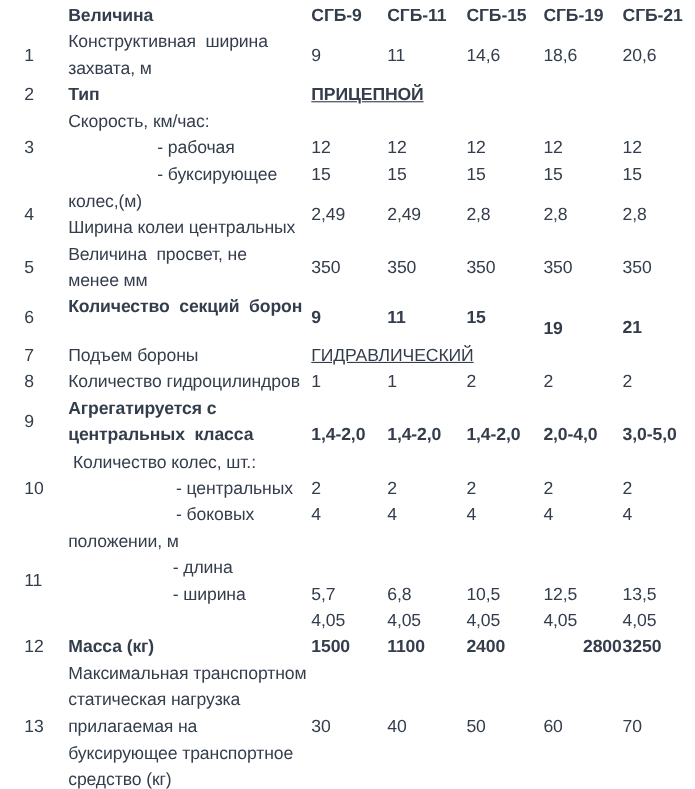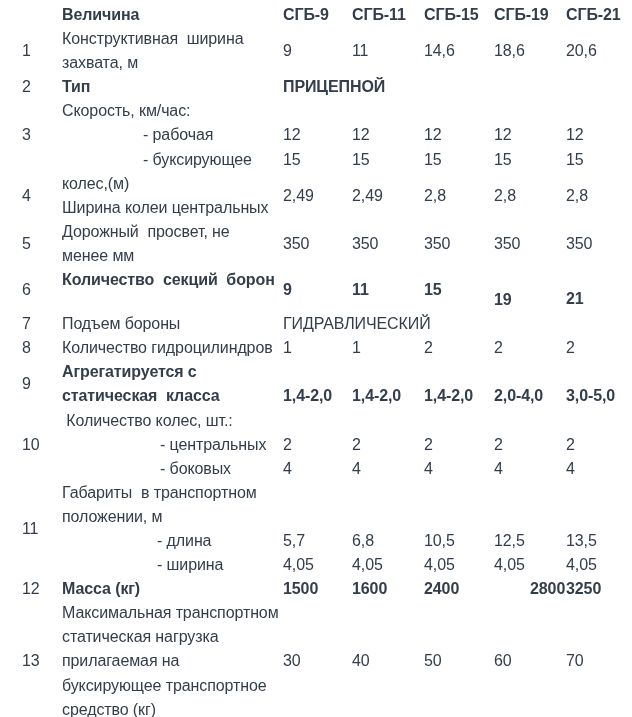--- a/index.html
+++ b/index.html
@@ -35,21 +35,21 @@
   }
   .cval{
     display:flex;align-items:center;
     line-height:24.1px;white-space:pre;
   }
   .cval.vb{align-items:flex-end;}
   .cstack{display:block;}
   .cspan{
     grid-column:3/8;
     display:flex;align-items:center;
-    line-height:24.1px;white-space:pre;
+    line-height:24.1px;white-space:pre;text-decoration:underline;
   }
   .b{font-weight:700;}
   .ind1{padding-left:81px;}
   .ind2{padding-left:98px;}
   .ind3{padding-left:95px;}
 </style>
 </head>
 <body>
 
 <div class="spec-table">
@@ -124,21 +124,21 @@
       </div>
       <div class="cval" style="grid-column: 3;">2,49</div>
       <div class="cval" style="grid-column: 4;">2,49</div>
       <div class="cval" style="grid-column: 5;">2,8</div>
       <div class="cval" style="grid-column: 6;">2,8</div>
       <div class="cval" style="grid-column: 7;">2,8</div>
     </div>
     <div class="trow">
       <div class="cnum">5</div>
       <div class="clabel">
-        <div class="line">Дорожный  просвет, не</div>
+        <div class="line">Величина  просвет, не</div>
         <div class="line">менее мм</div>
       </div>
       <div class="cval" style="grid-column: 3;">350</div>
       <div class="cval" style="grid-column: 4;">350</div>
       <div class="cval" style="grid-column: 5;">350</div>
       <div class="cval" style="grid-column: 6;">350</div>
       <div class="cval" style="grid-column: 7;">350</div>
     </div>
     <div class="trow">
       <div class="cnum">6</div>
@@ -166,21 +166,21 @@
       <div class="cval" style="grid-column: 3;">1</div>
       <div class="cval" style="grid-column: 4;">1</div>
       <div class="cval" style="grid-column: 5;">2</div>
       <div class="cval" style="grid-column: 6;">2</div>
       <div class="cval" style="grid-column: 7;">2</div>
     </div>
     <div class="trow">
       <div class="cnum">9</div>
       <div class="clabel">
         <div class="line b">Агрегатируется с</div>
-        <div class="line b">статическая  класса</div>
+        <div class="line b">центральных  класса</div>
       </div>
       <div class="cval b vb" style="grid-column: 3;">1,4-2,0</div>
       <div class="cval b vb" style="grid-column: 4;">1,4-2,0</div>
       <div class="cval b vb" style="grid-column: 5;">1,4-2,0</div>
       <div class="cval b vb" style="grid-column: 6;">2,0-4,0</div>
       <div class="cval b vb" style="grid-column: 7;">3,0-5,0</div>
     </div>
     <div class="trow">
       <div class="cnum">10</div>
       <div class="clabel">
@@ -210,21 +210,20 @@
       </div>
       <div class="cstack" style="grid-column: 7;">
         <div class="line"></div>
         <div class="line">2</div>
         <div class="line">4</div>
       </div>
     </div>
     <div class="trow">
       <div class="cnum">11</div>
       <div class="clabel">
-        <div class="line">Габариты  в транспортном</div>
         <div class="line">положении, м</div>
         <div class="line ind3">- длина</div>
         <div class="line ind3">- ширина</div>
       </div>
       <div class="cstack" style="grid-column: 3;">
         <div class="line"></div>
         <div class="line"></div>
         <div class="line">5,7</div>
         <div class="line">4,05</div>
       </div>
@@ -252,21 +251,21 @@
         <div class="line">13,5</div>
         <div class="line">4,05</div>
       </div>
     </div>
     <div class="trow">
       <div class="cnum">12</div>
       <div class="clabel">
         <div class="line b">Масса (кг)</div>
       </div>
       <div class="cval b" style="grid-column: 3;">1500</div>
-      <div class="cval b" style="grid-column: 4;">1600</div>
+      <div class="cval b" style="grid-column: 4;">1100</div>
       <div class="cval b" style="grid-column: 5;">2400</div>
       <div class="cval b" style="grid-column: 6; margin-left: 36px;">2800</div>
       <div class="cval b" style="grid-column: 7;">3250</div>
     </div>
     <div class="trow">
       <div class="cnum">13</div>
       <div class="clabel">
         <div class="line">Максимальная транспортном</div>
         <div class="line">статическая нагрузка</div>
         <div class="line">прилагаемая на</div>

